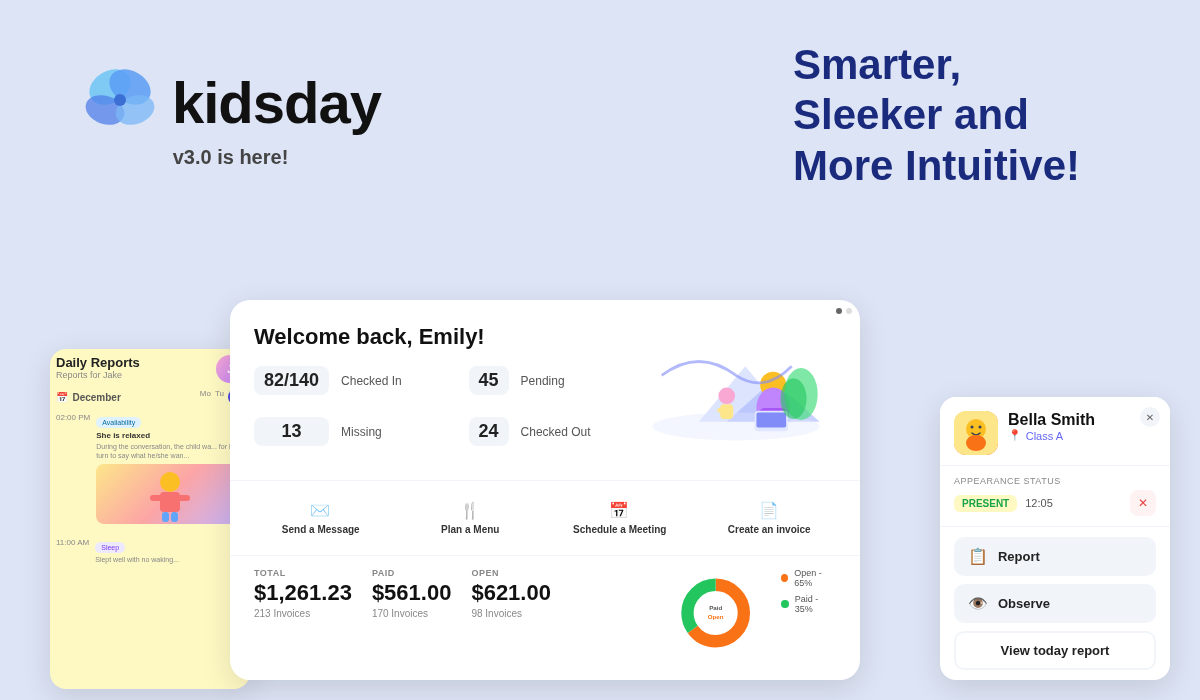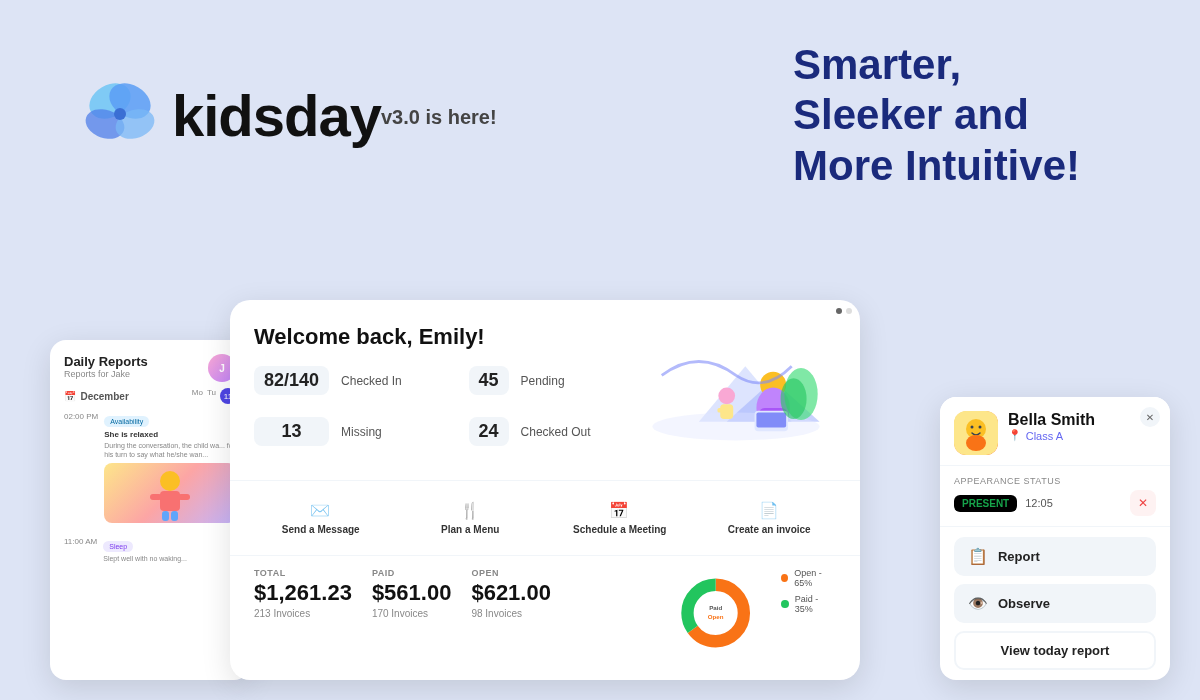--- a/index.html
+++ b/index.html
@@ -15,21 +15,21 @@
     
     .header-area {
       display: flex;
       align-items: center;
       justify-content: space-between;
       padding: 40px 80px 20px 80px;
     }
 
     .logo-section {
       display: flex;
-      flex-direction: row;
+      flex-direction: column;
       align-items: center;
     }
 
     .logo-row {
       display: flex;
       align-items: center;
       gap: 12px;
     }
 
     .logo-icon {
@@ -58,29 +58,29 @@
 
     .tagline-text {
       font-size: 42px;
       font-weight: 900;
       color: #1a2a7c;
       line-height: 1.2;
     }
 
     
     .daily-reports-card {
-      background: #ffffff;
+      background: #fef9c3;
       border-radius: 16px;
       width: 200px;
       min-height: 340px;
-      padding: 14px;
+      padding: 6px;
       box-shadow: 0 8px 30px rgba(0,0,0,0.12);
       position: absolute;
       left: 50px;
-      bottom: 20px;
+      bottom: 11px;
       z-index: 2;
     }
 
     .card-header-row {
       display: flex;
       justify-content: space-between;
       align-items: flex-start;
       margin-bottom: 6px;
     }
 
@@ -485,21 +485,21 @@
       margin-bottom: 4px;
     }
 
     .appearance-status {
       display: flex;
       align-items: center;
       gap: 8px;
     }
 
     .status-present {
-      background: #000000;
+      background: #fef9c3;
       color: #16a34a;
       border-radius: 6px;
       font-size: 10px;
       font-weight: 700;
       padding: 3px 8px;
     }
 
     .status-time {
       font-size: 11px;
       color: #555;

